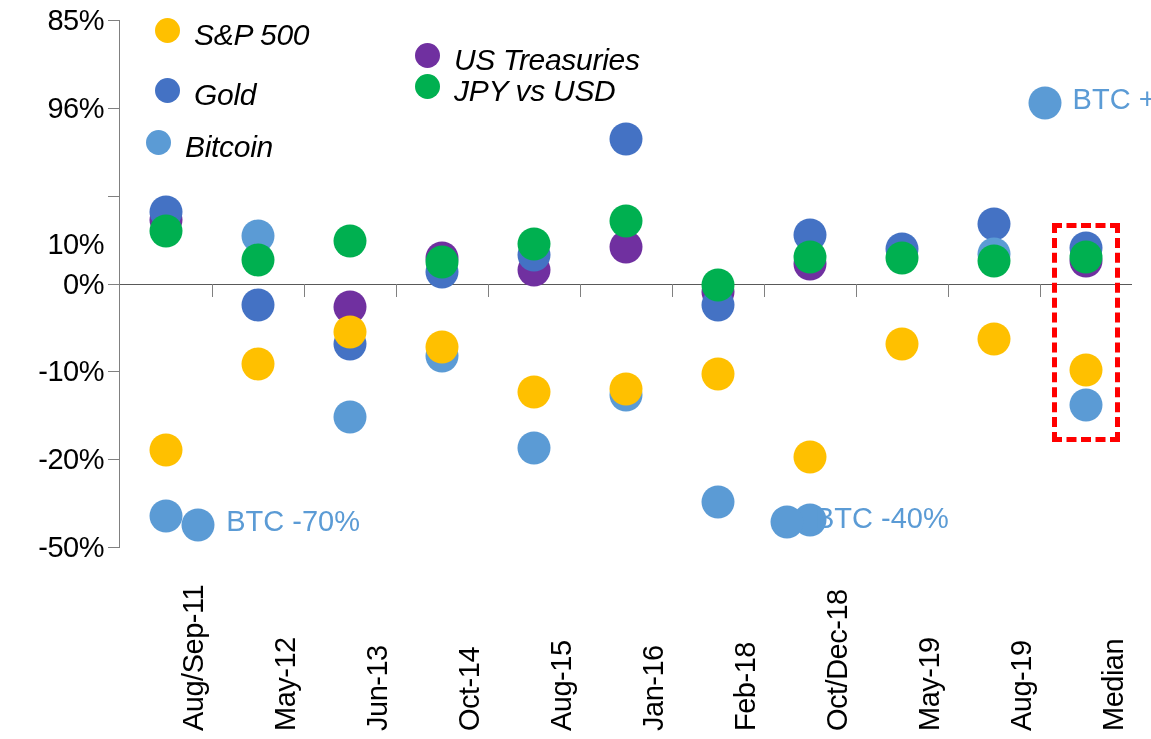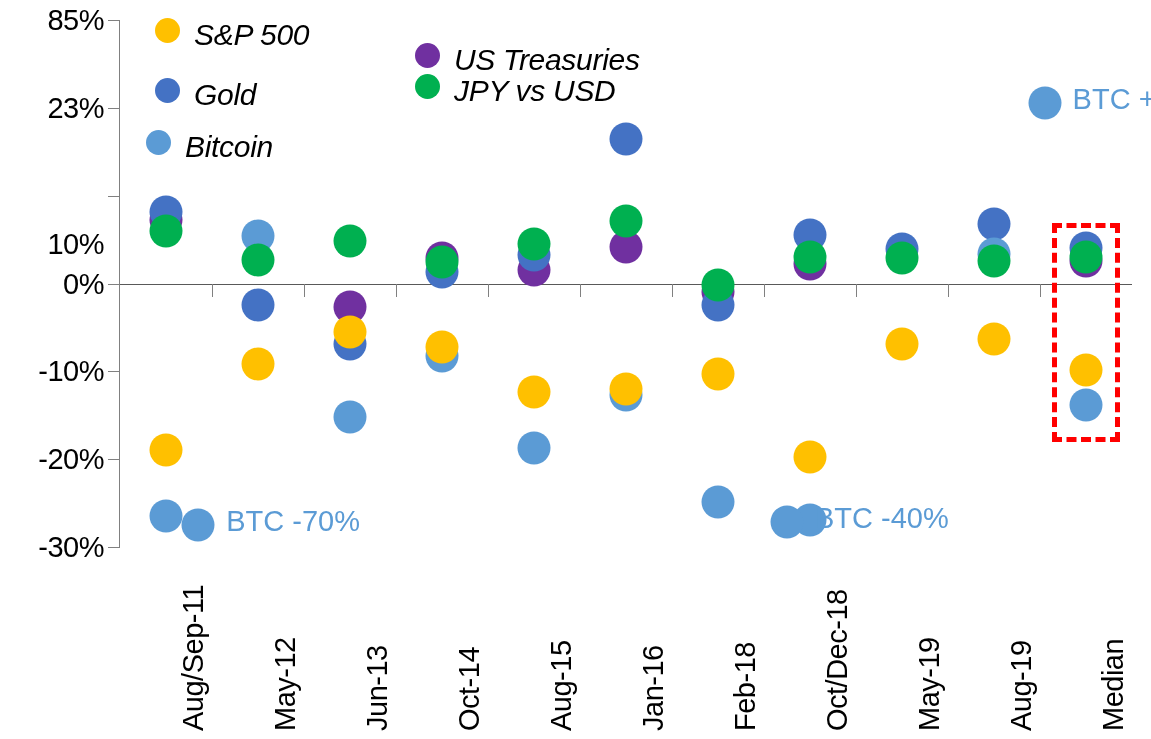--- a/index.html
+++ b/index.html
@@ -124,26 +124,26 @@
     box-sizing: border-box;
   }
 </style>
 </head>
 <body>
 
 <div id="stage">
 
   <div id="ylabels">
       <div class="yl" style="top: 20px;">85%</div>
-      <div class="yl" style="top: 107.833px;">23%</div>
+      <div class="yl" style="top: 107.833px;">96%</div>
       <div class="yl" style="top: 195.667px; margin-top: 48px;">10%</div>
       <div class="yl" style="top: 283.5px;">0%</div>
       <div class="yl" style="top: 371.333px;">-10%</div>
       <div class="yl" style="top: 459.167px;">-20%</div>
-      <div class="yl" style="top: 547px;">-30%</div>
+      <div class="yl" style="top: 547px;">-50%</div>
     </div>
 
   <div id="plot">
     <div id="yspine"></div>
   <div class="ytick" style="top: 0px;"></div>
       <div class="ytick" style="top: 87.8333px;"></div>
       <div class="ytick" style="top: 175.667px;"></div>
       <div class="ytick" style="top: 263.5px;"></div>
       <div class="ytick" style="top: 351.333px;"></div>
       <div class="ytick" style="top: 439.167px;"></div>

